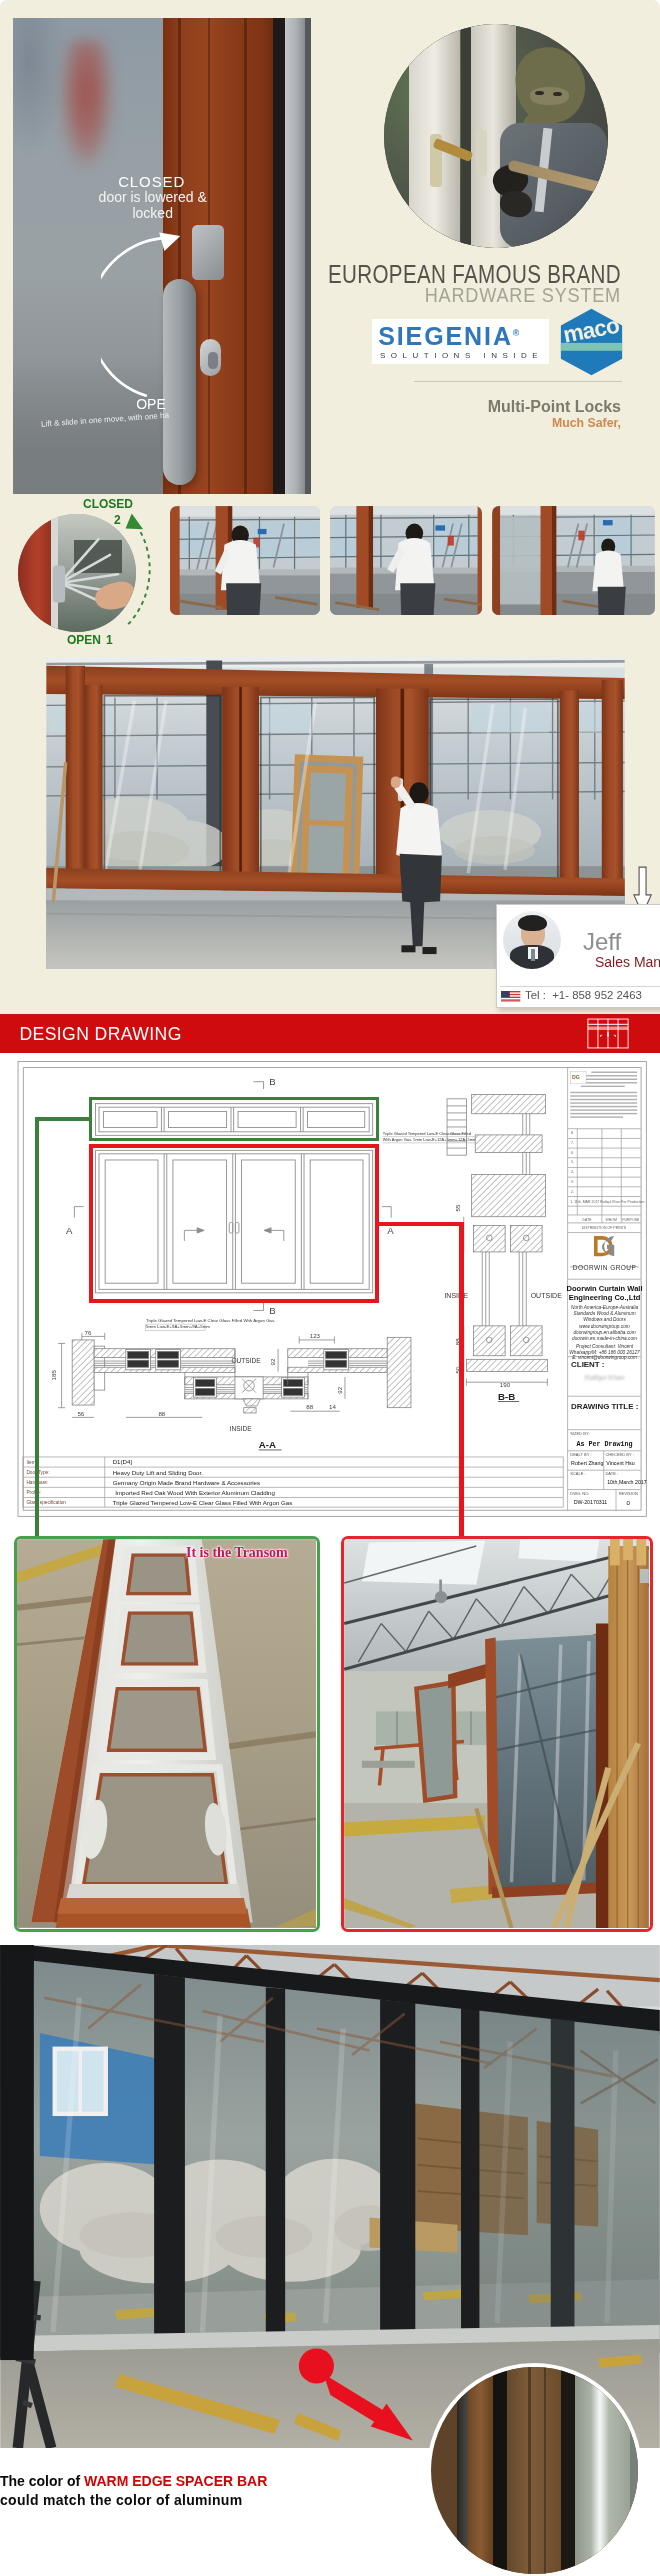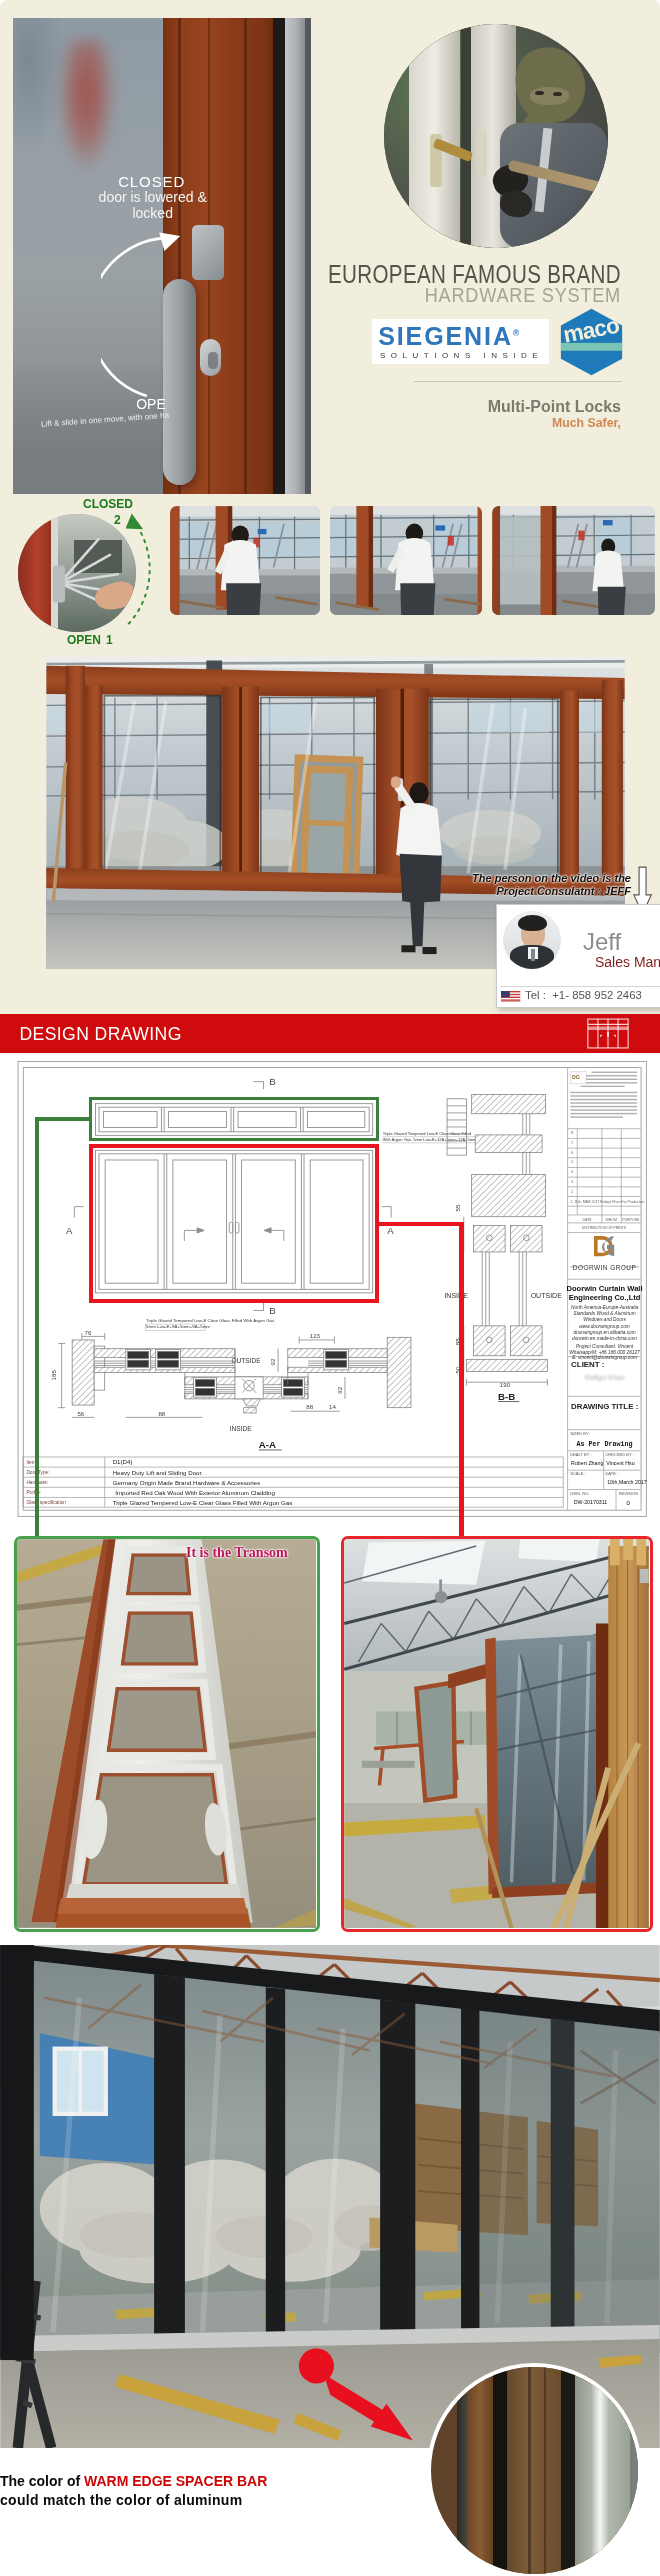--- a/index.html
+++ b/index.html
@@ -354,21 +354,20 @@
         <rect x="392" y="136" width="11" height="13" rx="5" fill="#d9aa88"></rect>
         <path d="M402 224 l48 2 l-2 52 -18 1 -2 50 -11 0 -3 -50 -9 -1 z" fill="#32353a"></path>
         <rect x="404" y="328" width="16" height="8" fill="#23211e"></rect>
         <rect x="428" y="330" width="16" height="8" fill="#23211e"></rect>
       </g>
 
       <line x1="8" y1="278" x2="22" y2="120" stroke="#b99668" stroke-width="4"></line>
     </svg>
   </div>
 
-  <div class="abs" style="left:334px;top:872px;width:297px;text-align:right;color:#111;font-size:11px;line-height:13.2px;font-weight:bold;font-style:italic;text-shadow:0 0 2.6px #fff,0 0 2.6px #fff,0 0 1.8px #fff;">The person on the video is the<br>Project Consulatnt : JEFF</div>
   <svg class="abs" style="left:633px;top:866px;" width="20" height="50" viewBox="0 0 23 57">
     <polygon points="7,1 15,1 15,33 21,33 11,55 1,33 7,33" fill="#fff" stroke="#555" stroke-width="1.3"></polygon>
   </svg>
 
   <div class="abs" style="left:496px;top:904px;width:173px;height:102px;background:#fff;border:0.9px solid #c9c9c9;box-shadow:1.8px 2.6px 5.3px rgba(0,0,0,.18);">
     <div class="abs" style="left:6.2px;top:6.2px;width:58px;height:58px;border-radius:50%;overflow:hidden;background:linear-gradient(180deg,#eef0f2,#d8dce0);">
       <div class="abs" style="left:17.6px;top:8.8px;width:24px;height:28px;border-radius:46%;background:#d9b293;"></div>
       <div class="abs" style="left:15px;top:3.5px;width:29px;height:16.7px;border-radius:50% 50% 42% 42%;background:#23211f;"></div>
       <div class="abs" style="left:7px;top:34px;width:44px;height:24px;border-radius:42% 42% 0 0;background:#2e3135;"></div>
       <div class="abs" style="left:25px;top:36px;width:9.7px;height:12.3px;background:#f4f4f4;"></div>

